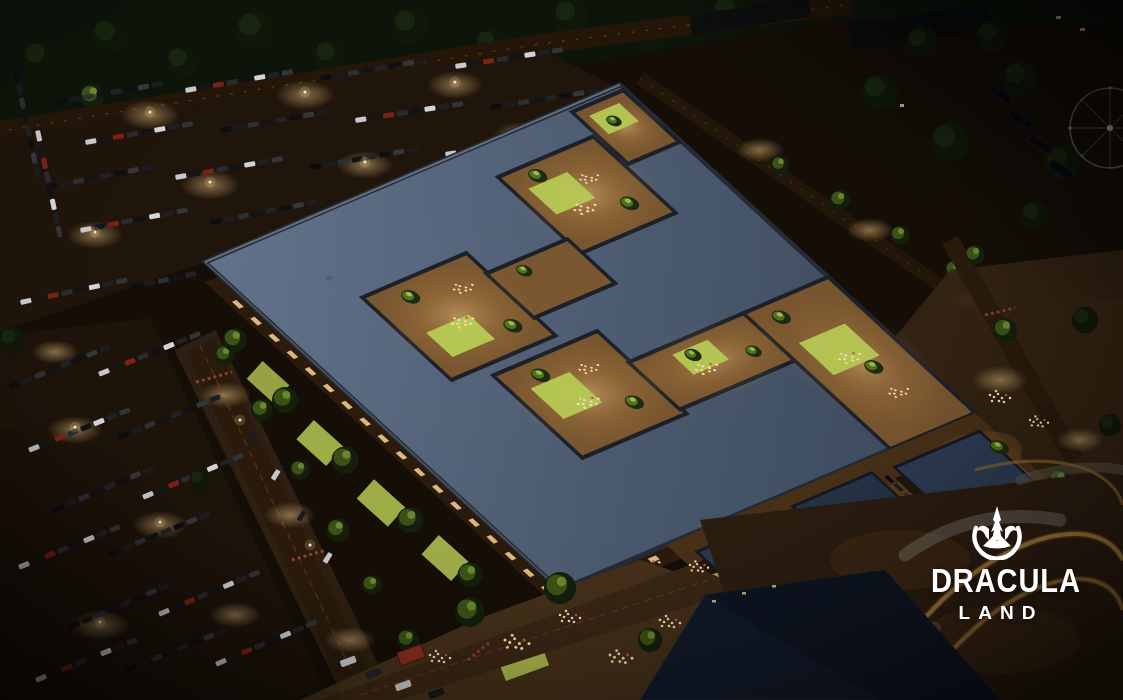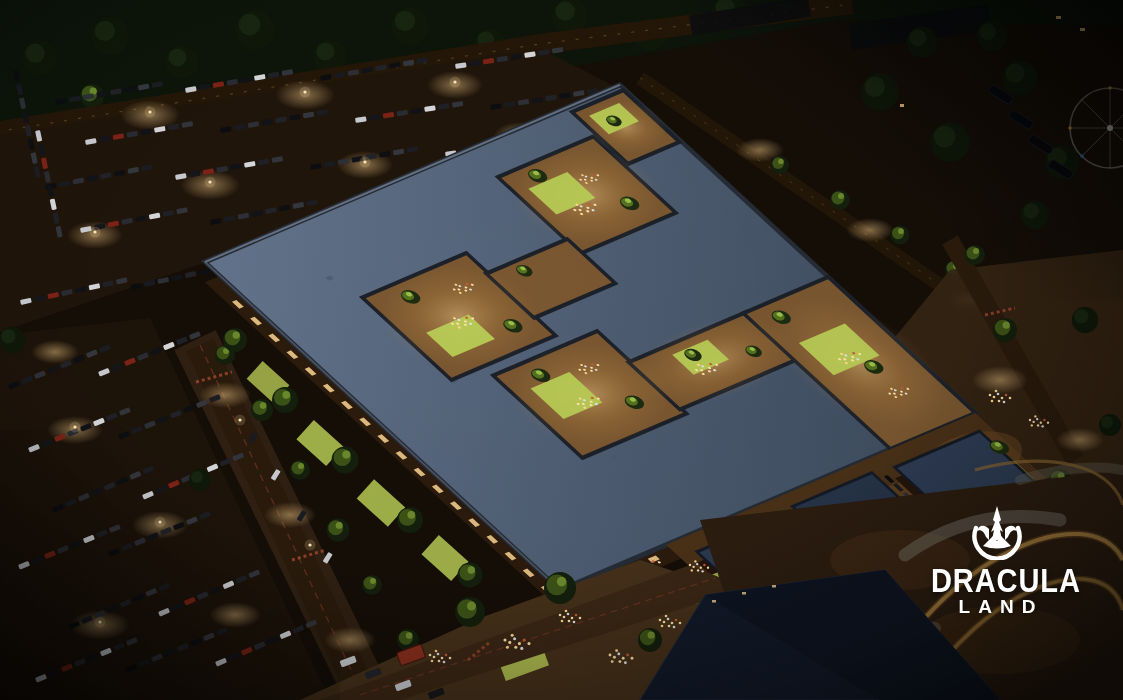--- a/index.html
+++ b/index.html
@@ -12,21 +12,21 @@
     position:absolute;left:922px;top:502px;width:150px;
     text-align:center;color:#ffffff;user-select:none;
   }
   .logo-icon{display:block;margin:0 auto 4px auto;}
   .logo-title{
     font-size:33px;font-weight:700;letter-spacing:1px;line-height:1;
     transform:scaleX(.88);transform-origin:center;
     text-shadow:0 1px 6px rgba(0,0,0,.55);
   }
   .logo-subtitle{
-    font-size:19px;font-weight:700;letter-spacing:8px;
+    font-size:19px;font-weight:700;letter-spacing:8px;margin-top:6px;
     padding-left:8px;line-height:1;text-shadow:0 1px 5px rgba(0,0,0,.55);
   }
 </style>
 </head>
 <body>
 
 <div class="stage">
 <svg class="scene" width="1123" height="700" viewBox="0 0 1123 700">
   <defs>
     <linearGradient id="roofG" x1="0" y1="0" x2="1" y2="1">

